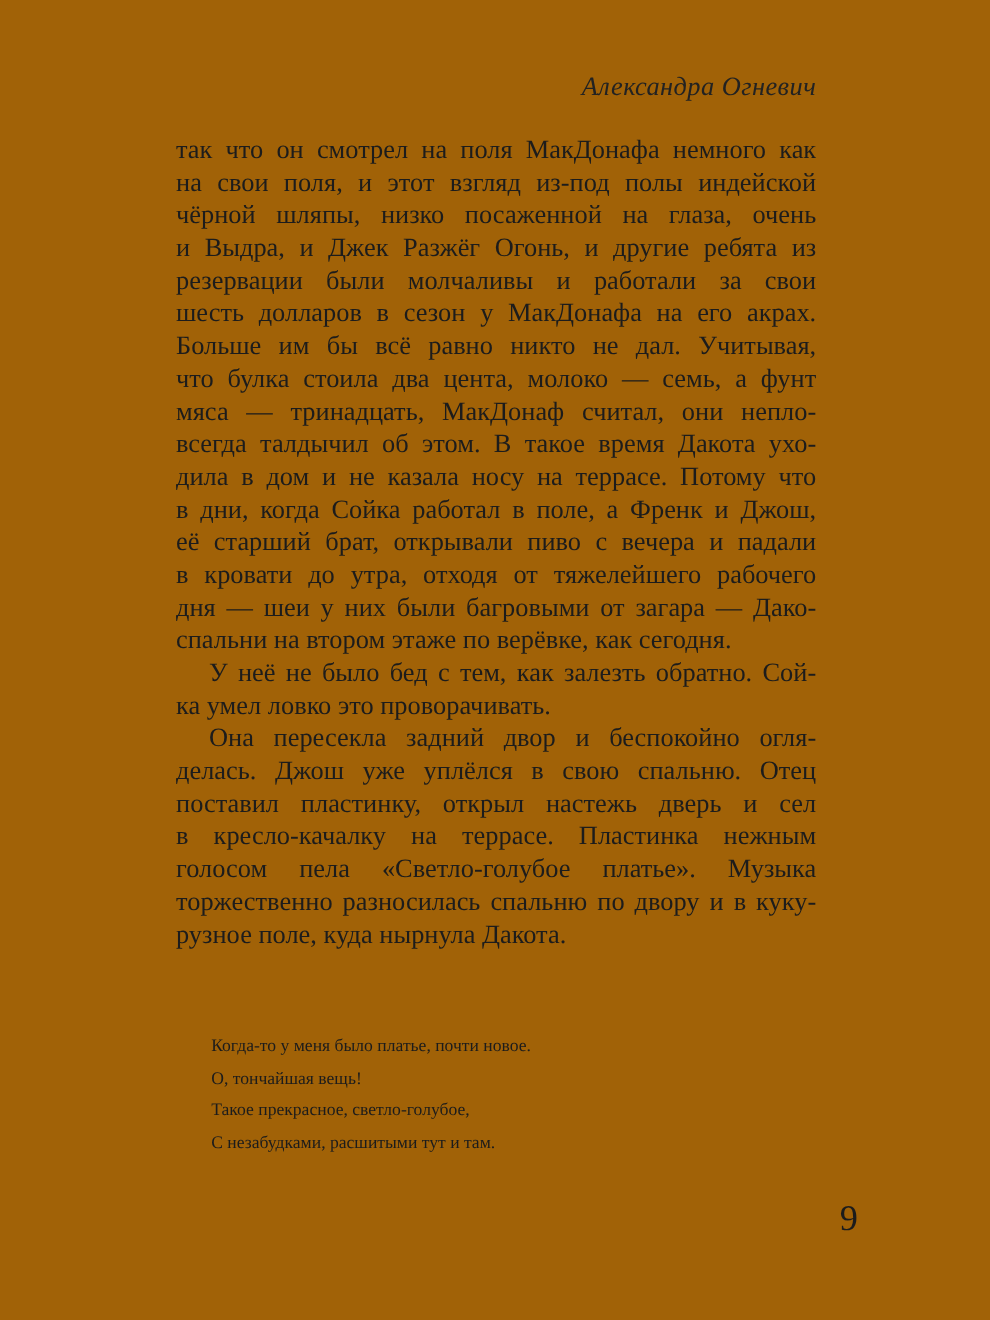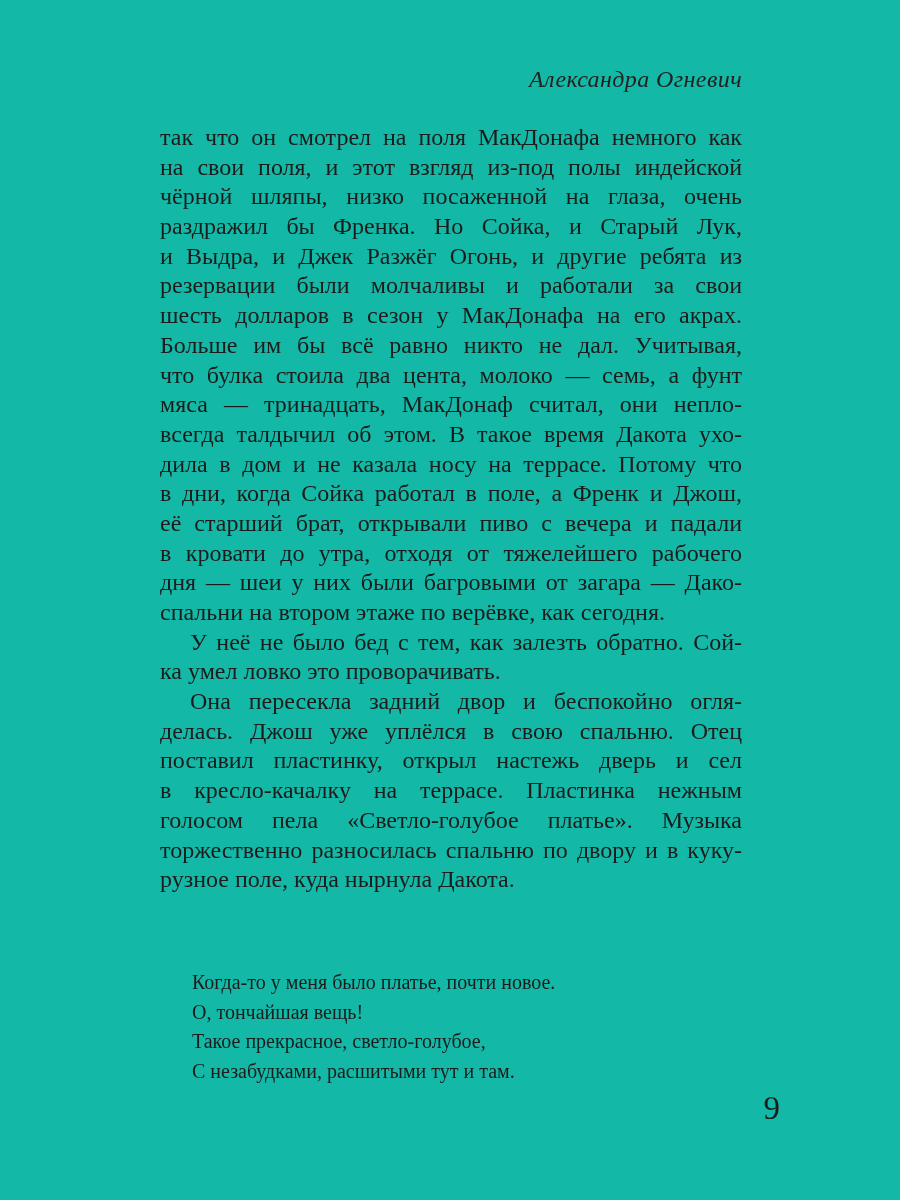--- a/index.html
+++ b/index.html
@@ -7,21 +7,21 @@
   body {
     position: relative;
     background: #ffffff;
     font-family: "Liberation Serif", "DejaVu Serif", serif;
     color: #1c1c1c;
     overflow: hidden;
   }
   .page {
     position: absolute;
     inset: 0;
-    background: #14b8a6;
+    background: #a16207;
   }
   .running-header {
     position: absolute;
     top: 66px;
     right: 158px;
     font-style: italic;
     font-size: 24px;
     letter-spacing: 0.4px;
     color: #222222;
     white-space: nowrap;
@@ -38,24 +38,24 @@
   .line {
     height: 29.7px;
     overflow: hidden;
     text-align: justify;
     text-align-last: justify;
   }
   .line.last { text-align-last: left; }
   .line.indent { text-indent: 30px; }
   .verse {
     position: absolute;
-    top: 968px;
+    top: 936px;
     left: 192px;
     width: 550px;
-    font-size: 20px;
+    font-size: 16px;
     line-height: 29.7px;
   }
   .verse .line {
     text-align: left;
     text-align-last: left;
   }
   .page-number {
     position: absolute;
     top: 1092px;
     right: 120px;
@@ -67,21 +67,20 @@
 </head>
 <body>
 
 <div class="page">
   <div class="running-header">Александра Огневич</div>
 
   <div class="text-block">
       <div class="line">так что он смотрел на поля МакДонафа немного как</div>
       <div class="line">на свои поля, и этот взгляд из-под полы индейской</div>
       <div class="line">чёрной шляпы, низко посаженной на глаза, очень</div>
-      <div class="line">раздражил бы Френка. Но Сойка, и Старый Лук,</div>
       <div class="line">и Выдра, и Джек Разжёг Огонь, и другие ребята из</div>
       <div class="line">резервации были молчаливы и работали за свои</div>
       <div class="line">шесть долларов в сезон у МакДонафа на его акрах.</div>
       <div class="line">Больше им бы всё равно никто не дал. Учитывая,</div>
       <div class="line">что булка стоила два цента, молоко — семь, а фунт</div>
       <div class="line">мяса — тринадцать, МакДонаф считал, они непло-</div>
       <div class="line">всегда талдычил об этом. В такое время Дакота ухо-</div>
       <div class="line">дила в дом и не казала носу на террасе. Потому что</div>
       <div class="line">в дни, когда Сойка работал в поле, а Френк и Джош,</div>
       <div class="line">её старший брат, открывали пиво с вечера и падали</div>

